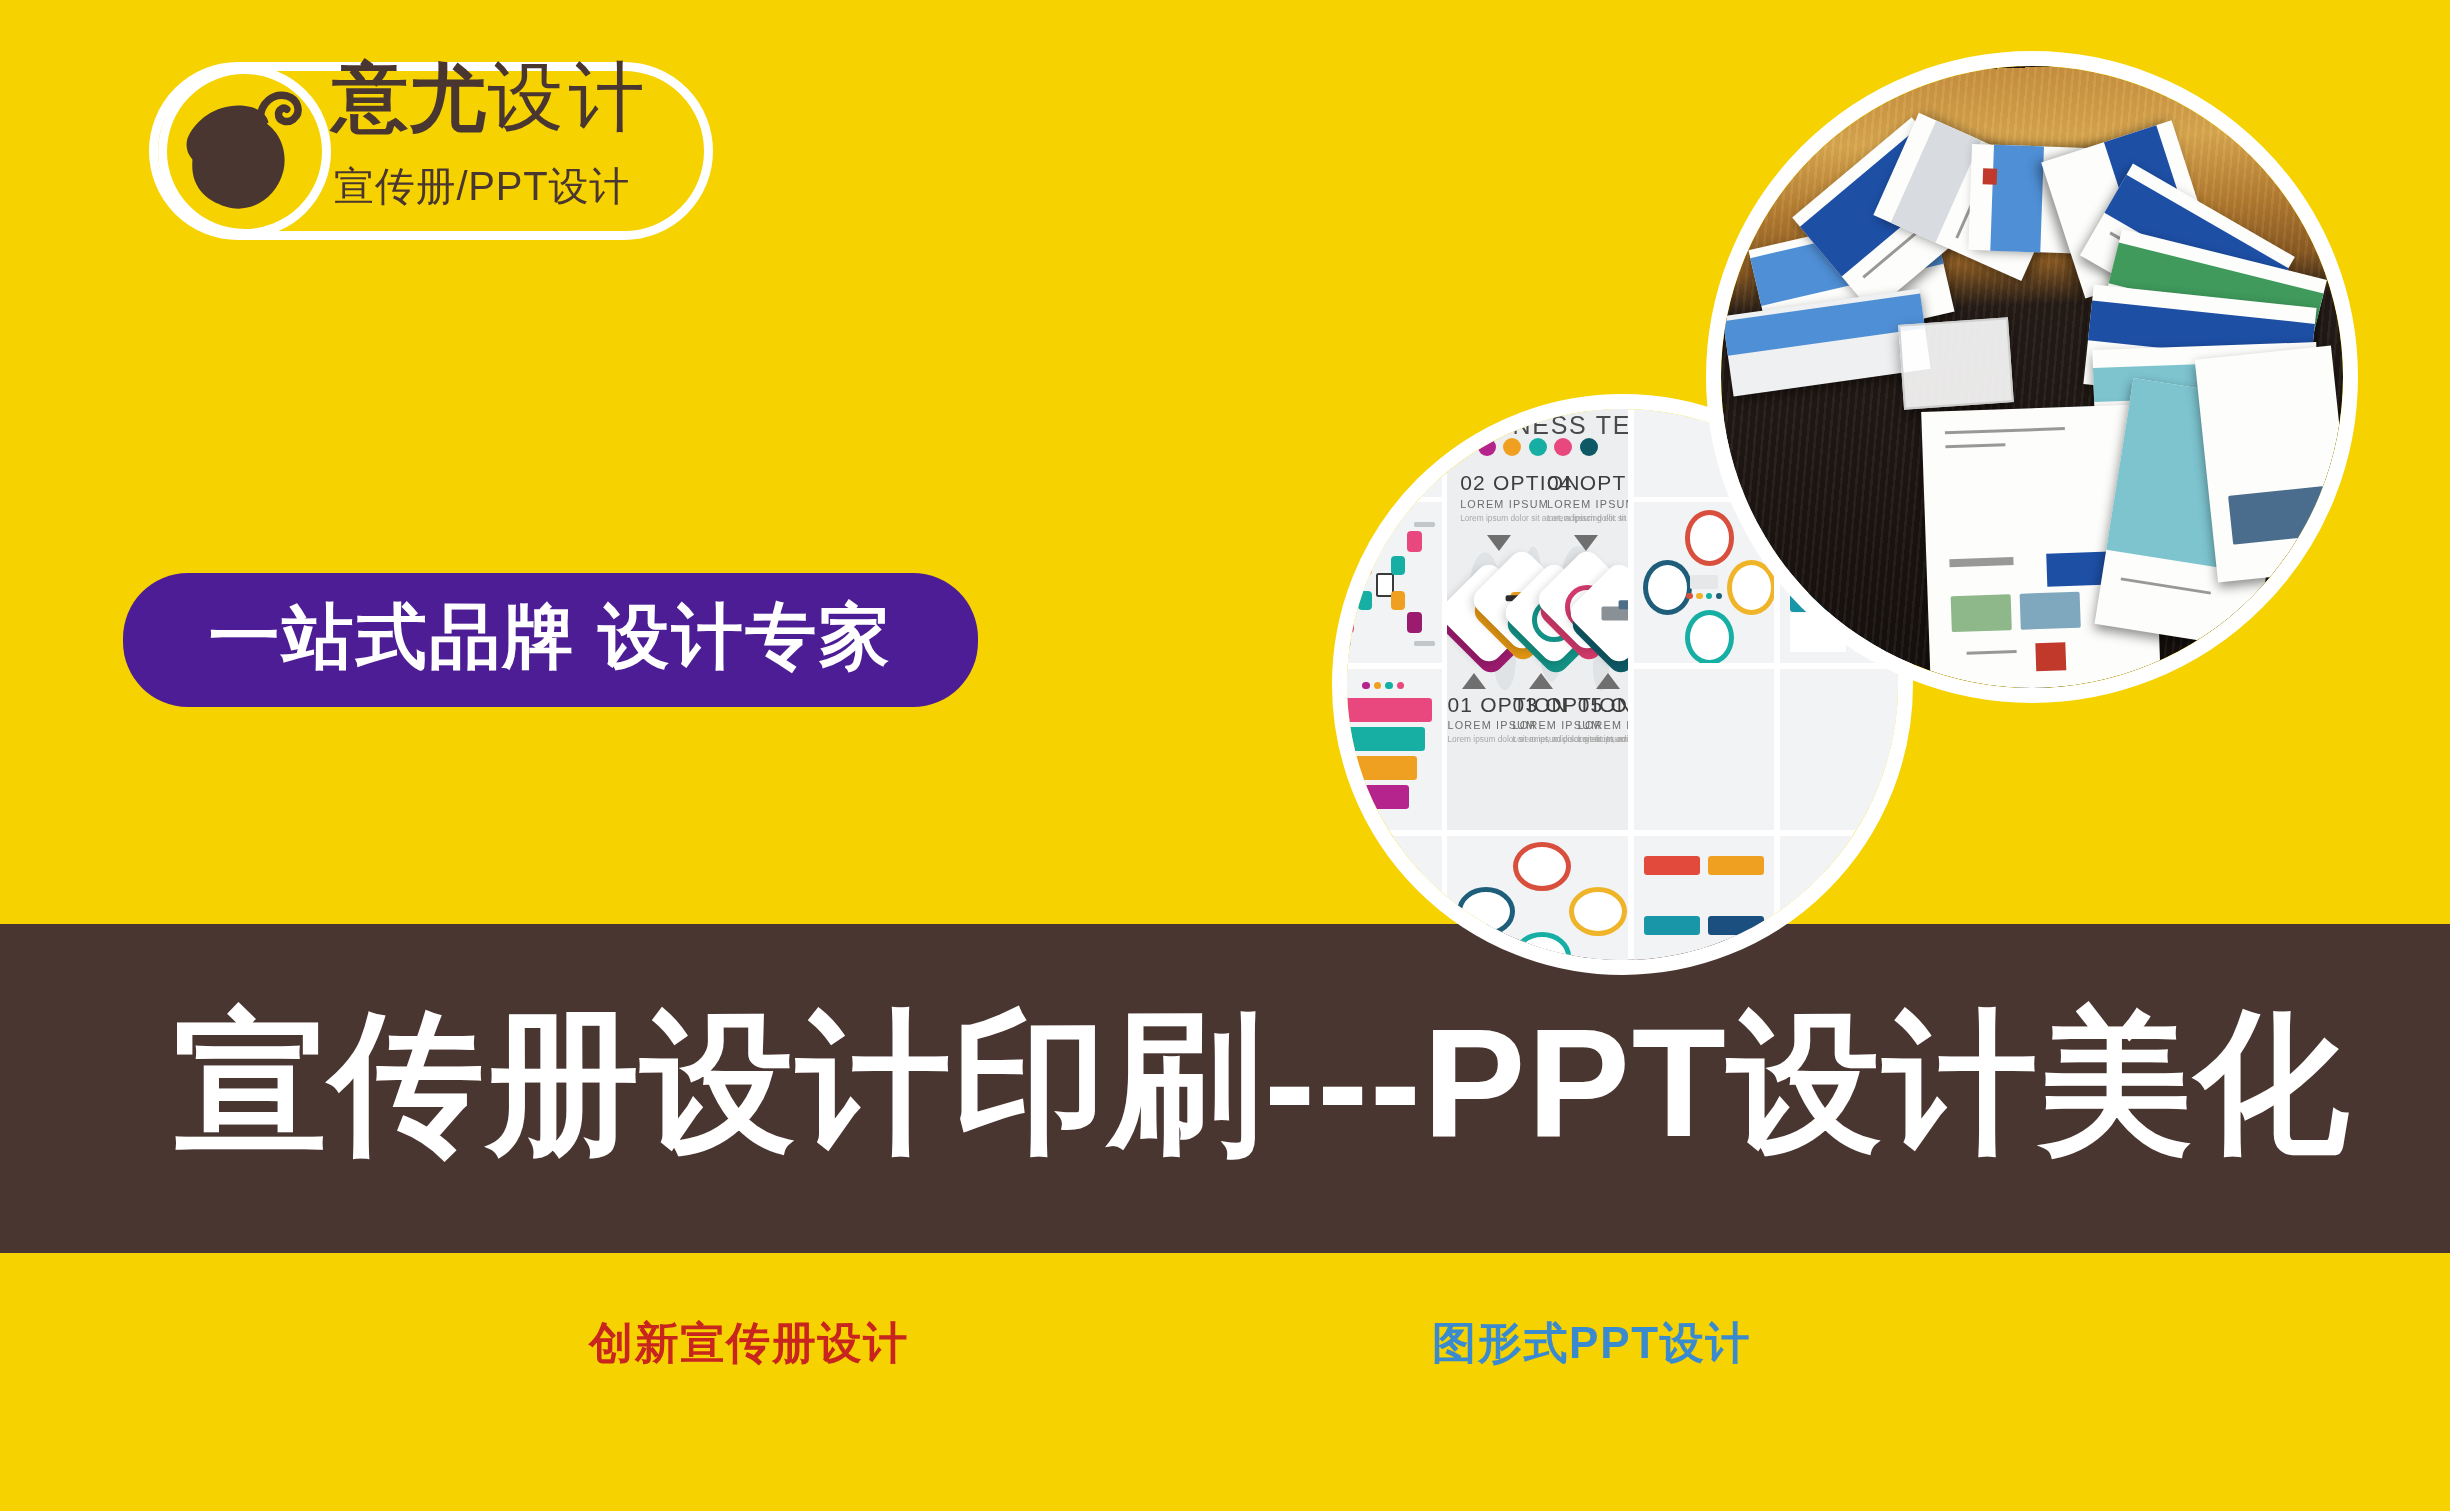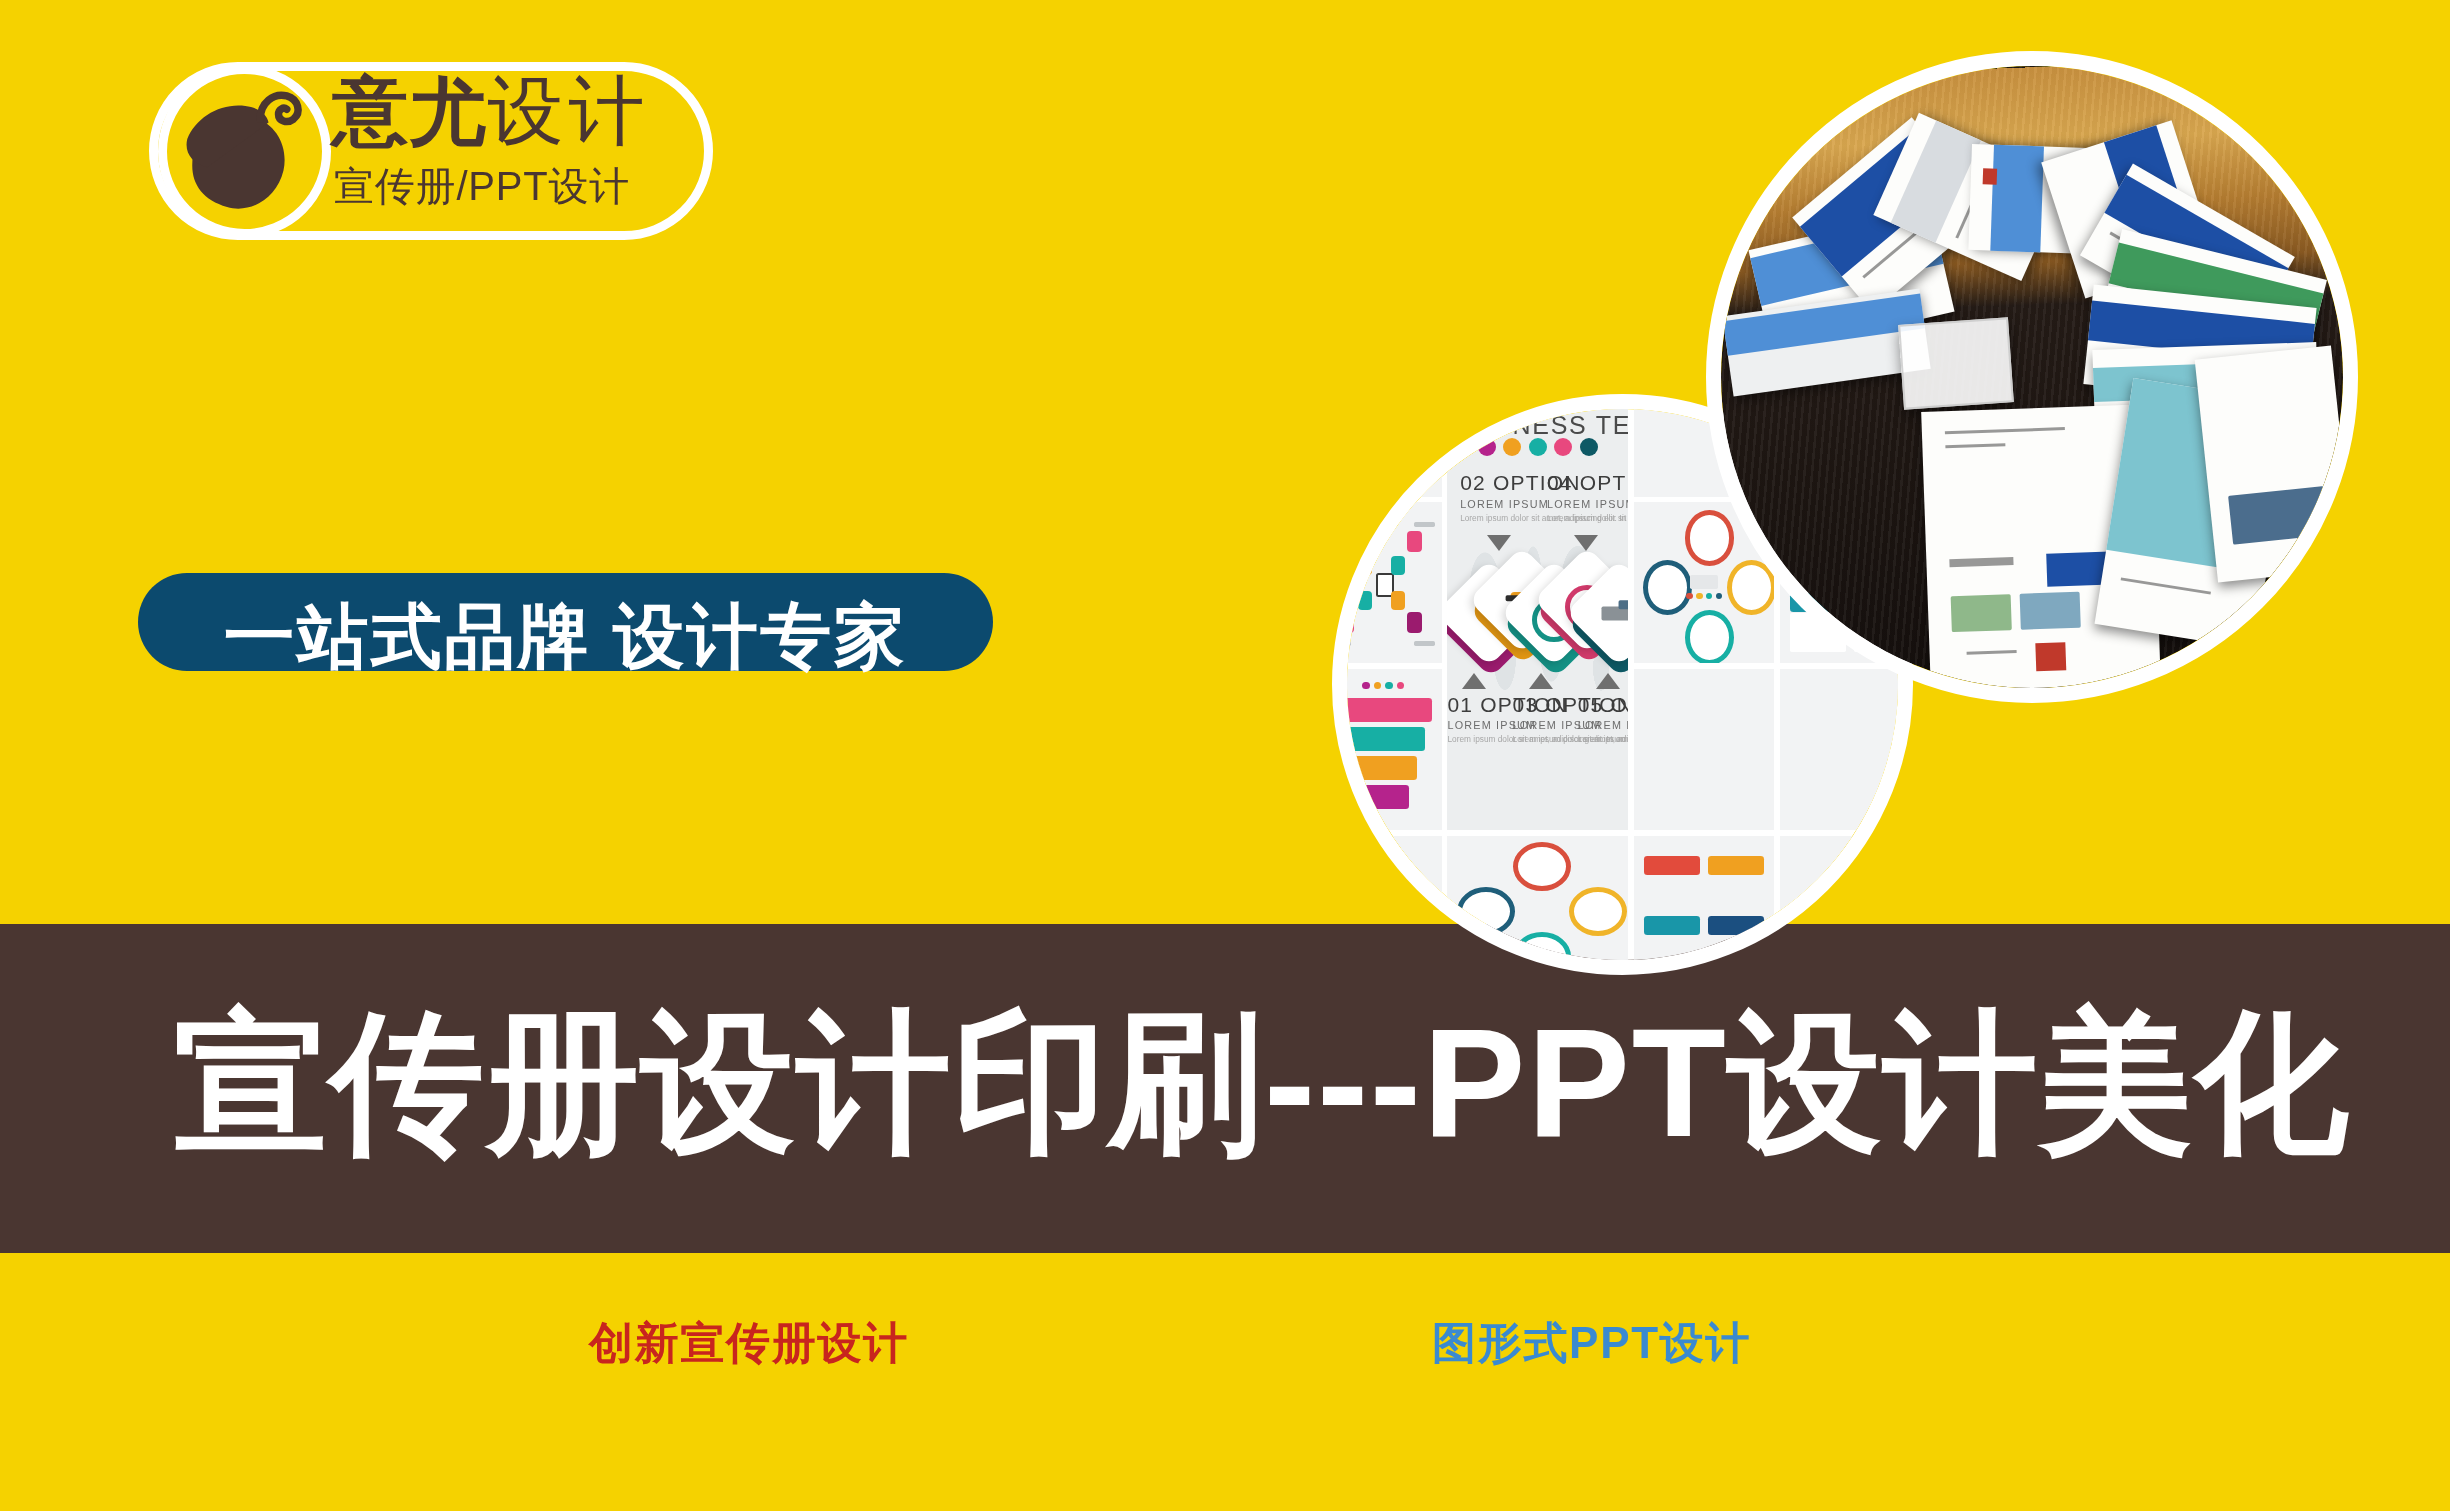--- a/index.html
+++ b/index.html
@@ -36,21 +36,21 @@
   .logo-circle{
     position:absolute;left:158px;top:65px;width:173px;height:173px;
     border:9px solid #FFFFFF;border-radius:50%;
     box-sizing:border-box;
     background:#F5D200;
   }
   .mascot{
     position:absolute;left:174px;top:81px;width:141px;height:141px;
   }
   .logo-main{
-    position:absolute;left:332px;top:66px;
+    position:absolute;left:332px;top:52px;
     width:390px;height:90px;
     line-height:90px;
     font-size:76px;
     letter-spacing:1.7px;
     white-space:nowrap;
     color:#4A3631;
   }
   .logo-main .heavy{font-weight:bold;}
   .logo-main .light{font-weight:normal;letter-spacing:5px;}
   .logo-sub{
@@ -66,23 +66,23 @@
     position:absolute;left:163px;top:309px;
     font-size:193px;line-height:199px;
     font-weight:bold;
     color:#4A3631;
     letter-spacing:8.3px;
     white-space:nowrap;
   }
 
   
   .pill{
-    position:absolute;left:138px;top:573px;
-    width:855px;height:98px;
-    background:#0c4a6e;
+    position:absolute;left:123px;top:573px;
+    width:855px;height:134px;
+    background:#4c1d95;
     border-radius:65px;
   }
   .pill-text{
     position:absolute;left:0;top:0;width:855px;height:129px;
     display:flex;align-items:center;justify-content:center;
     color:#FFFFFF;
     font-size:71px;
     font-weight:bold;
     letter-spacing:2.5px;
     white-space:nowrap;

